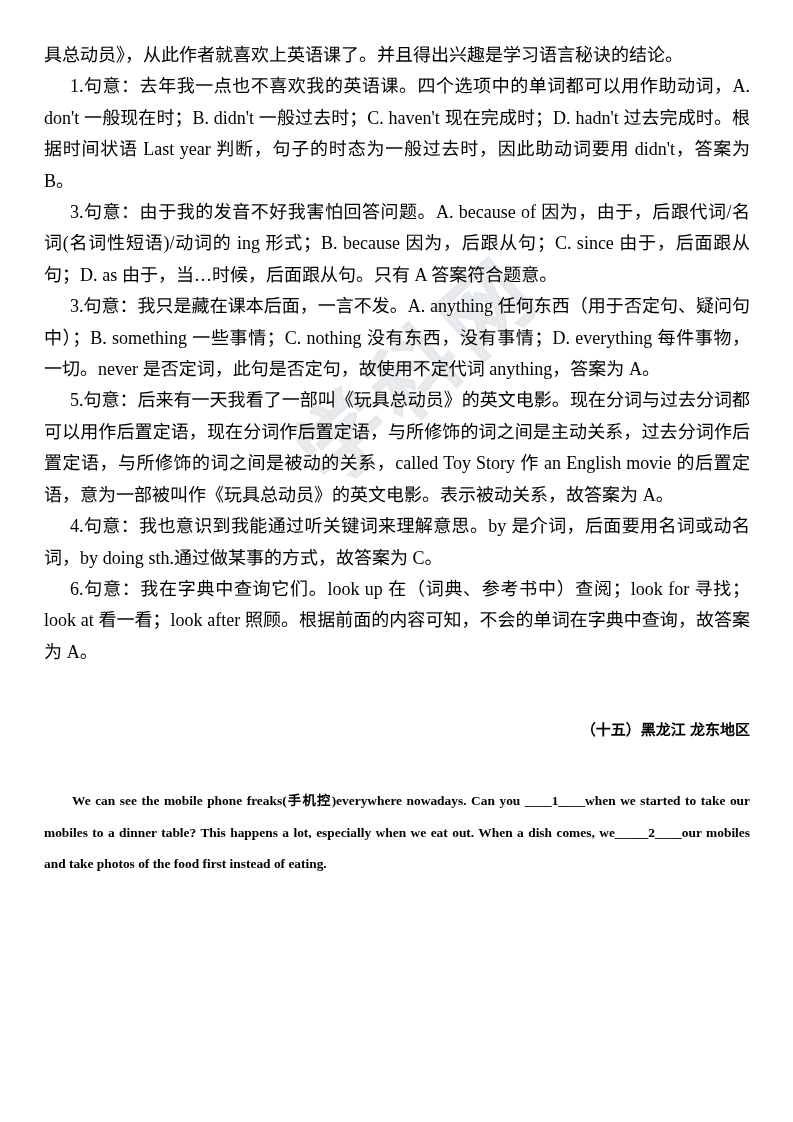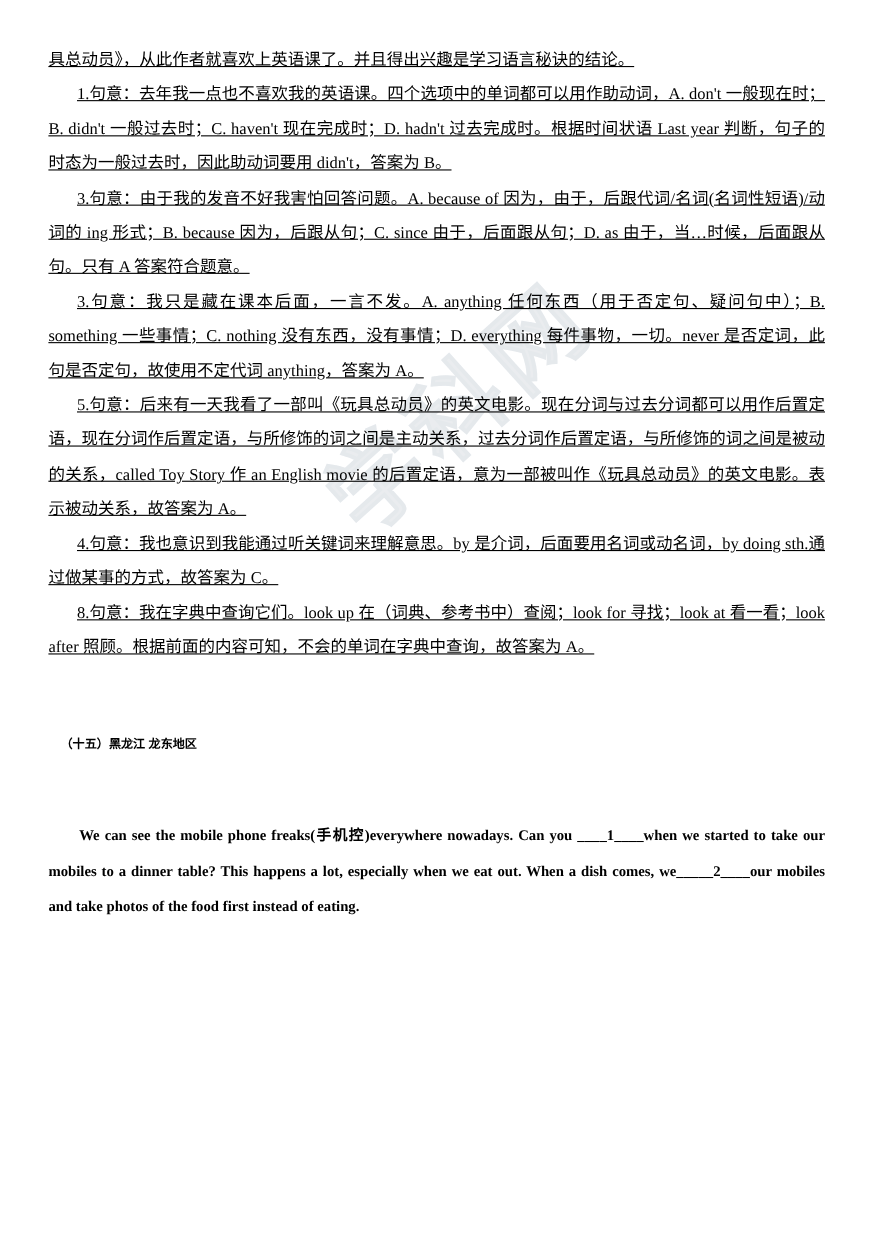--- a/index.html
+++ b/index.html
@@ -59,35 +59,34 @@
 
   .content-body {
     position: absolute;
     left: 44px;
     top: 40px;
     width: 706px;
   }
 
   p.para {
     margin: 0;
-    font-size: 15px;
+    font-size: 18px;
     line-height: 31.4px;
     text-align: justify;
     text-justify: inter-ideograph;
     word-spacing: 0.2px;
-    text-decoration: underline;
   }
   p.para.indent {
     text-indent: 26px;
   }
 
   .section-heading {
-    margin: 11px;
-    text-align: left;
-    font-size: 11px;
+    margin: 0;
+    text-align: right;
+    font-size: 15px;
     font-weight: 700;
     font-family: "Liberation Sans", "DejaVu Sans", sans-serif;
     line-height: 31px;
   }
   .spacer-md { height: 40px; }
   .spacer-lg { height: 46px; }
 
   p.eng {
     margin: 0;
     font-size: 13.4px;
@@ -114,21 +113,21 @@
 
     <p class="para indent">3.句意：由于我的发音不好我害怕回答问题。A. because of 因为，由于，后跟代词/名词(名词性短语)/动词的 ing 形式；B. because 因为，后跟从句；C. since 由于，后面跟从句；D. as 由于，当…时候，后面跟从句。只有 A 答案符合题意。</p>
 
     <p class="para indent">3.句意：我只是藏在课本后面，一言不发。A. anything 任何东西（用于否定句、疑问句中）；B. something 一些事情；C. nothing 没有东西，没有事情；D. everything 每件事物，一切。never 是否定词，此句是否定句，故使用不定代词 anything，答案为 A。</p>
 
     <p class="para indent">5.句意：后来有一天我看了一部叫《玩具总动员》的英文电影。现在分词与过去分词都可以用作后置定语，现在分词作后置定语，与所修饰的词之间是主动关系，过去分词作后置定语，与所修饰的词之间是被动的关系，called Toy Story 作 an English movie 的后置定语，意为一部被叫作《玩具总动员》的英文电影。表示被动关系，故答案为 A。</p>
 
 
     <p class="para indent">4.句意：我也意识到我能通过听关键词来理解意思。by 是介词，后面要用名词或动名词，by doing sth.通过做某事的方式，故答案为 C。</p>
 
-    <p class="para indent">8.句意：我在字典中查询它们。look up 在（词典、参考书中）查阅；look for 寻找；look at 看一看；look after 照顾。根据前面的内容可知，不会的单词在字典中查询，故答案为 A。</p>
+    <p class="para indent">6.句意：我在字典中查询它们。look up 在（词典、参考书中）查阅；look for 寻找；look at 看一看；look after 照顾。根据前面的内容可知，不会的单词在字典中查询，故答案为 A。</p>
 
     <div class="spacer-lg"></div>
 
     <h2 class="section-heading">（十五）黑龙江 龙东地区</h2>
 
     <div class="spacer-md"></div>
 
     <p class="eng">We can see the mobile phone freaks(手机控)everywhere nowadays. Can you ____1____when we started to take our mobiles to a dinner table? This happens a lot, especially when we eat out. When a dish comes, we_____2____our mobiles and take photos of the food first instead of eating.</p>
 
 

